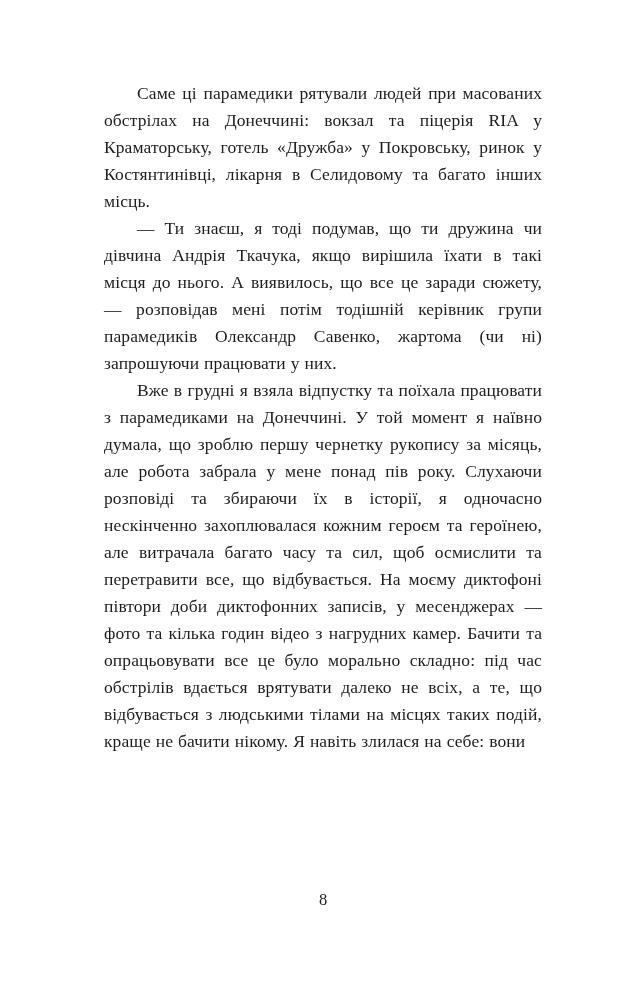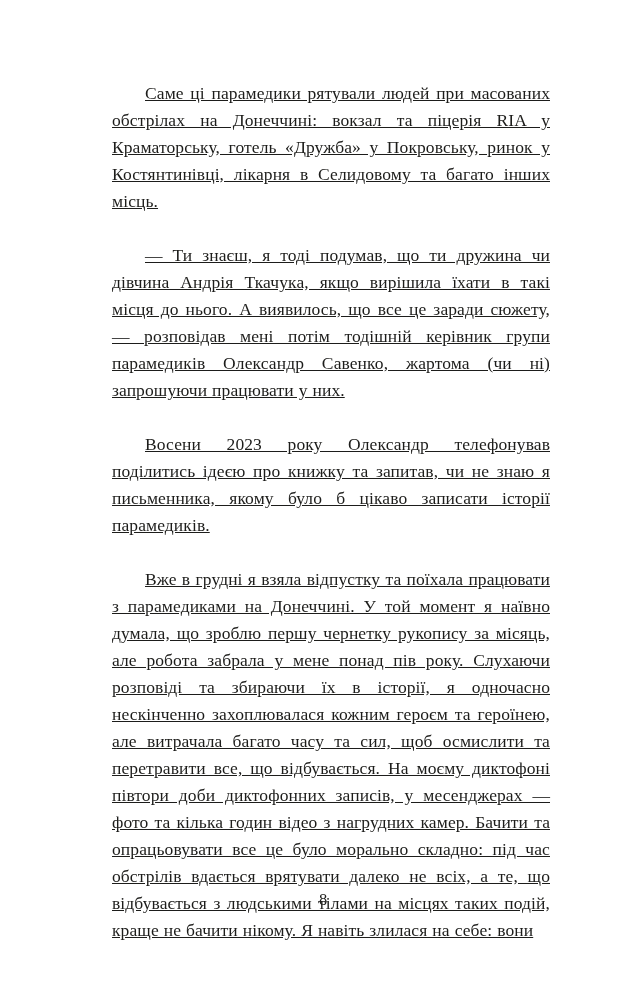--- a/index.html
+++ b/index.html
@@ -16,36 +16,34 @@
     overflow: hidden;
   }
   .page {
     position: relative;
     width: 642px;
     height: 1000px;
     background: #ffffff;
   }
   .text-block {
     position: absolute;
-    left: 112px;
+    left: 104px;
     top: 80px;
     width: 438px;
-    text-decoration: underline;
   }
   p.para {
     margin: 0;
     font-size: 17.5px;
     line-height: 27px;
     text-align: justify;
     text-indent: 33px;
     letter-spacing: 0.1px;
     word-spacing: 0.5px;
   }
   p.para.spaced {
-    margin-top: 27px;
   }
   .page-number {
     position: absolute;
     left: 104px;
     top: 886px;
     width: 438px;
     text-align: center;
     font-size: 16.5px;
     line-height: 27px;
     color: #1d1d1b;
@@ -54,21 +52,20 @@
 </head>
 <body>
 
 <div class="page">
 
   <div class="text-block">
     <p class="para">Саме ці парамедики рятували людей при масованих обстрілах на Донеччині: вокзал та піцерія RIA у Краматорську, готель «Дружба» у Покровську, ринок у Костянтинівці, лікарня в Селидовому та багато інших місць.</p>
 
     <p class="para spaced">— Ти знаєш, я тоді подумав, що ти дружина чи дівчина Андрія Ткачука, якщо вирішила їхати в такі місця до нього. А виявилось, що все це заради сюжету, — розповідав мені потім тодішній керівник групи парамедиків Олександр Савенко, жартома (чи ні) запрошуючи працювати у них.</p>
 
-    <p class="para spaced">Восени 2023 року Олександр телефонував поділитись ідеєю про книжку та запитав, чи не знаю я письменника, якому було б цікаво записати історії парамедиків.</p>
 
 
     <p class="para spaced">Вже в грудні я взяла відпустку та поїхала працювати з парамедиками на Донеччині. У той момент я наївно думала, що зроблю першу чернетку рукопису за місяць, але робота забрала у мене понад пів року. Слухаючи розповіді та збираючи їх в історії, я одночасно нескінченно захоплювалася кожним героєм та героїнею, але витрачала багато часу та сил, щоб осмислити та перетравити все, що відбувається. На моєму диктофоні півтори доби диктофонних записів, у месенджерах — фото та кілька годин відео з нагрудних камер. Бачити та опрацьовувати все це було морально складно: під час обстрілів вдається врятувати далеко не всіх, а те, що відбувається з людськими тілами на місцях таких подій, краще не бачити нікому. Я навіть злилася на себе: вони</p>
   </div>
 
   <div class="page-number">8</div>
 
 </div>
 
 </body></html>

